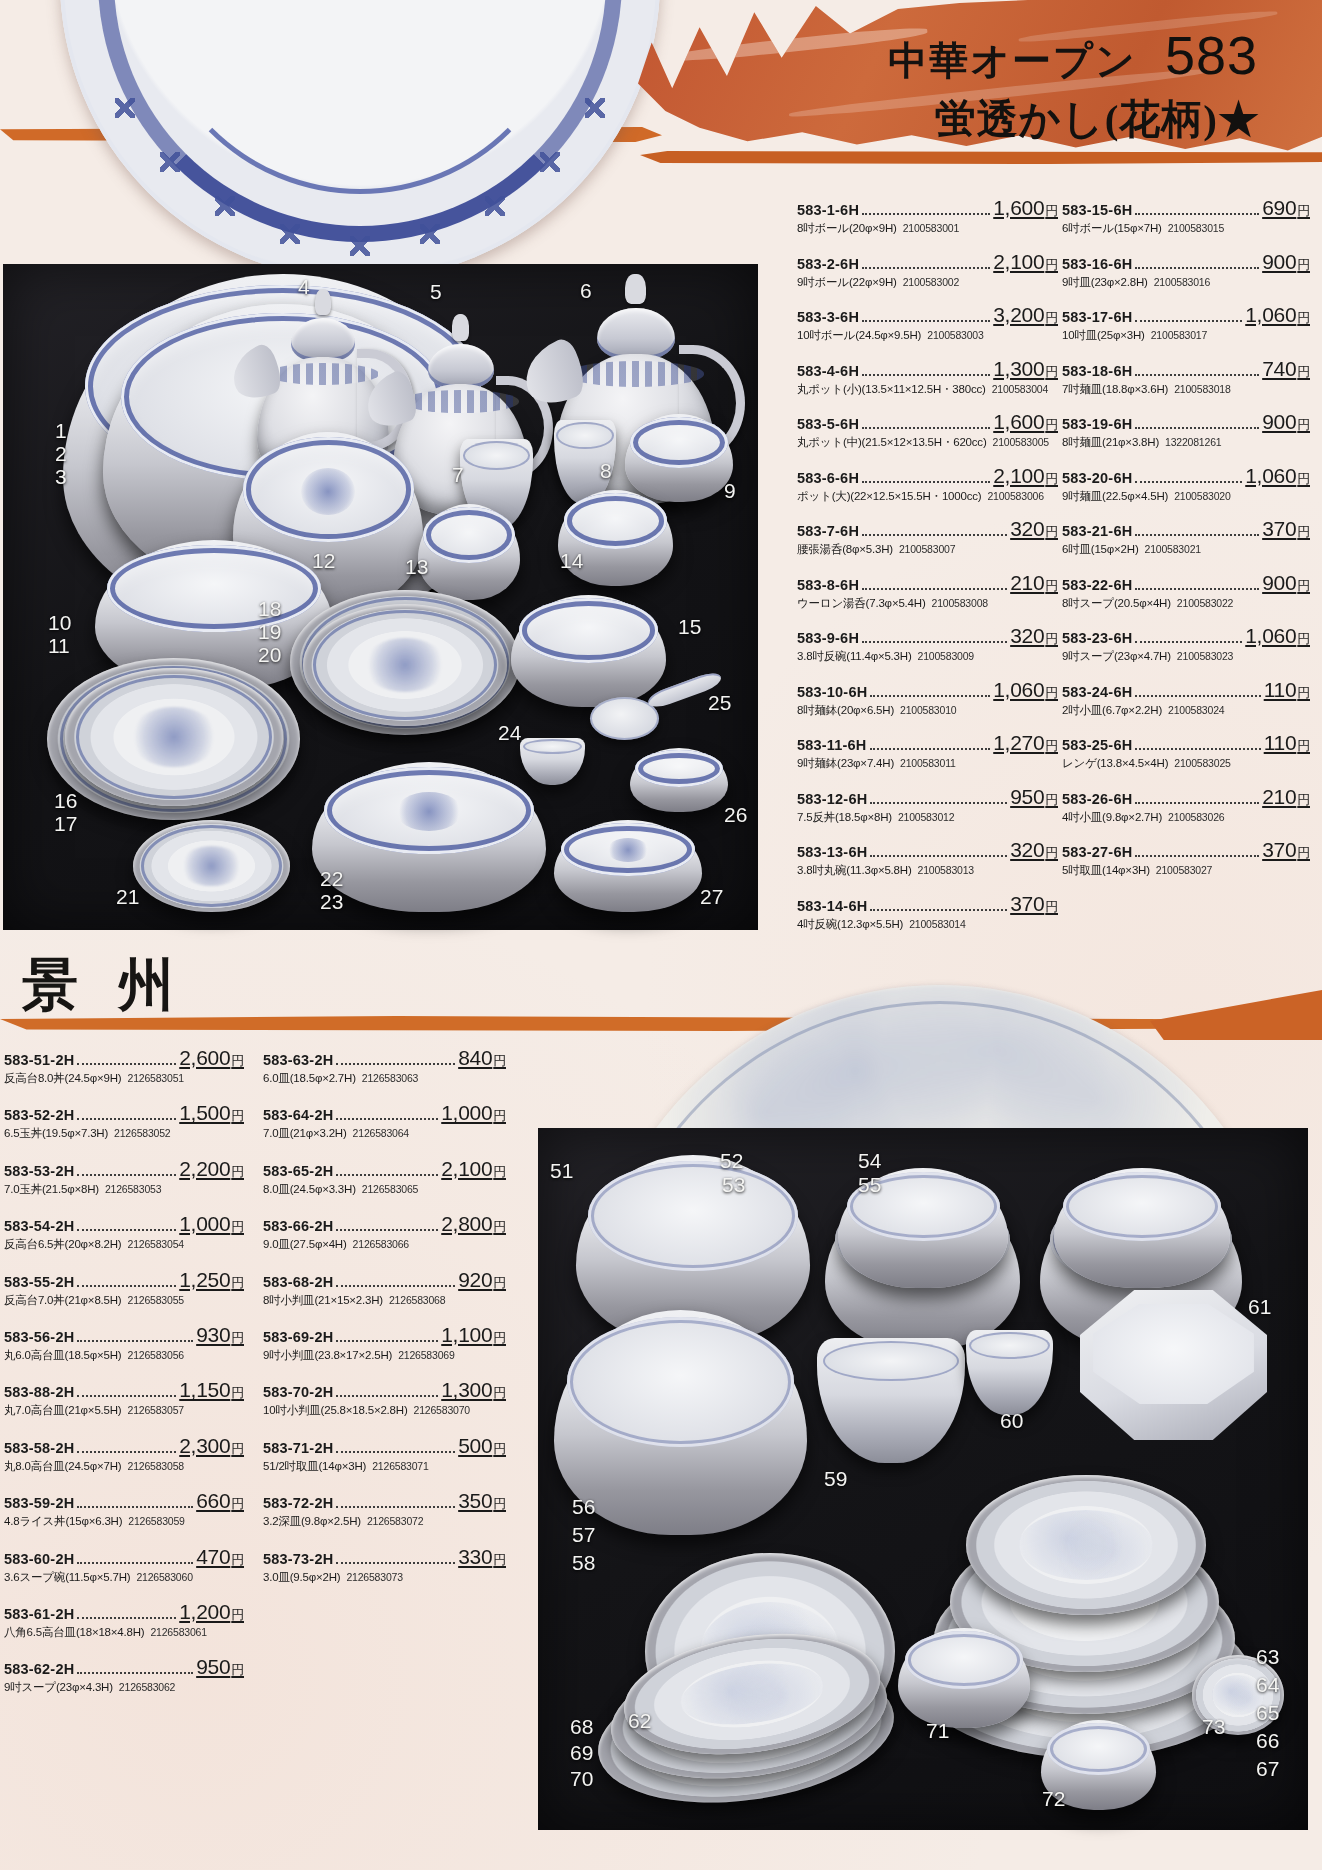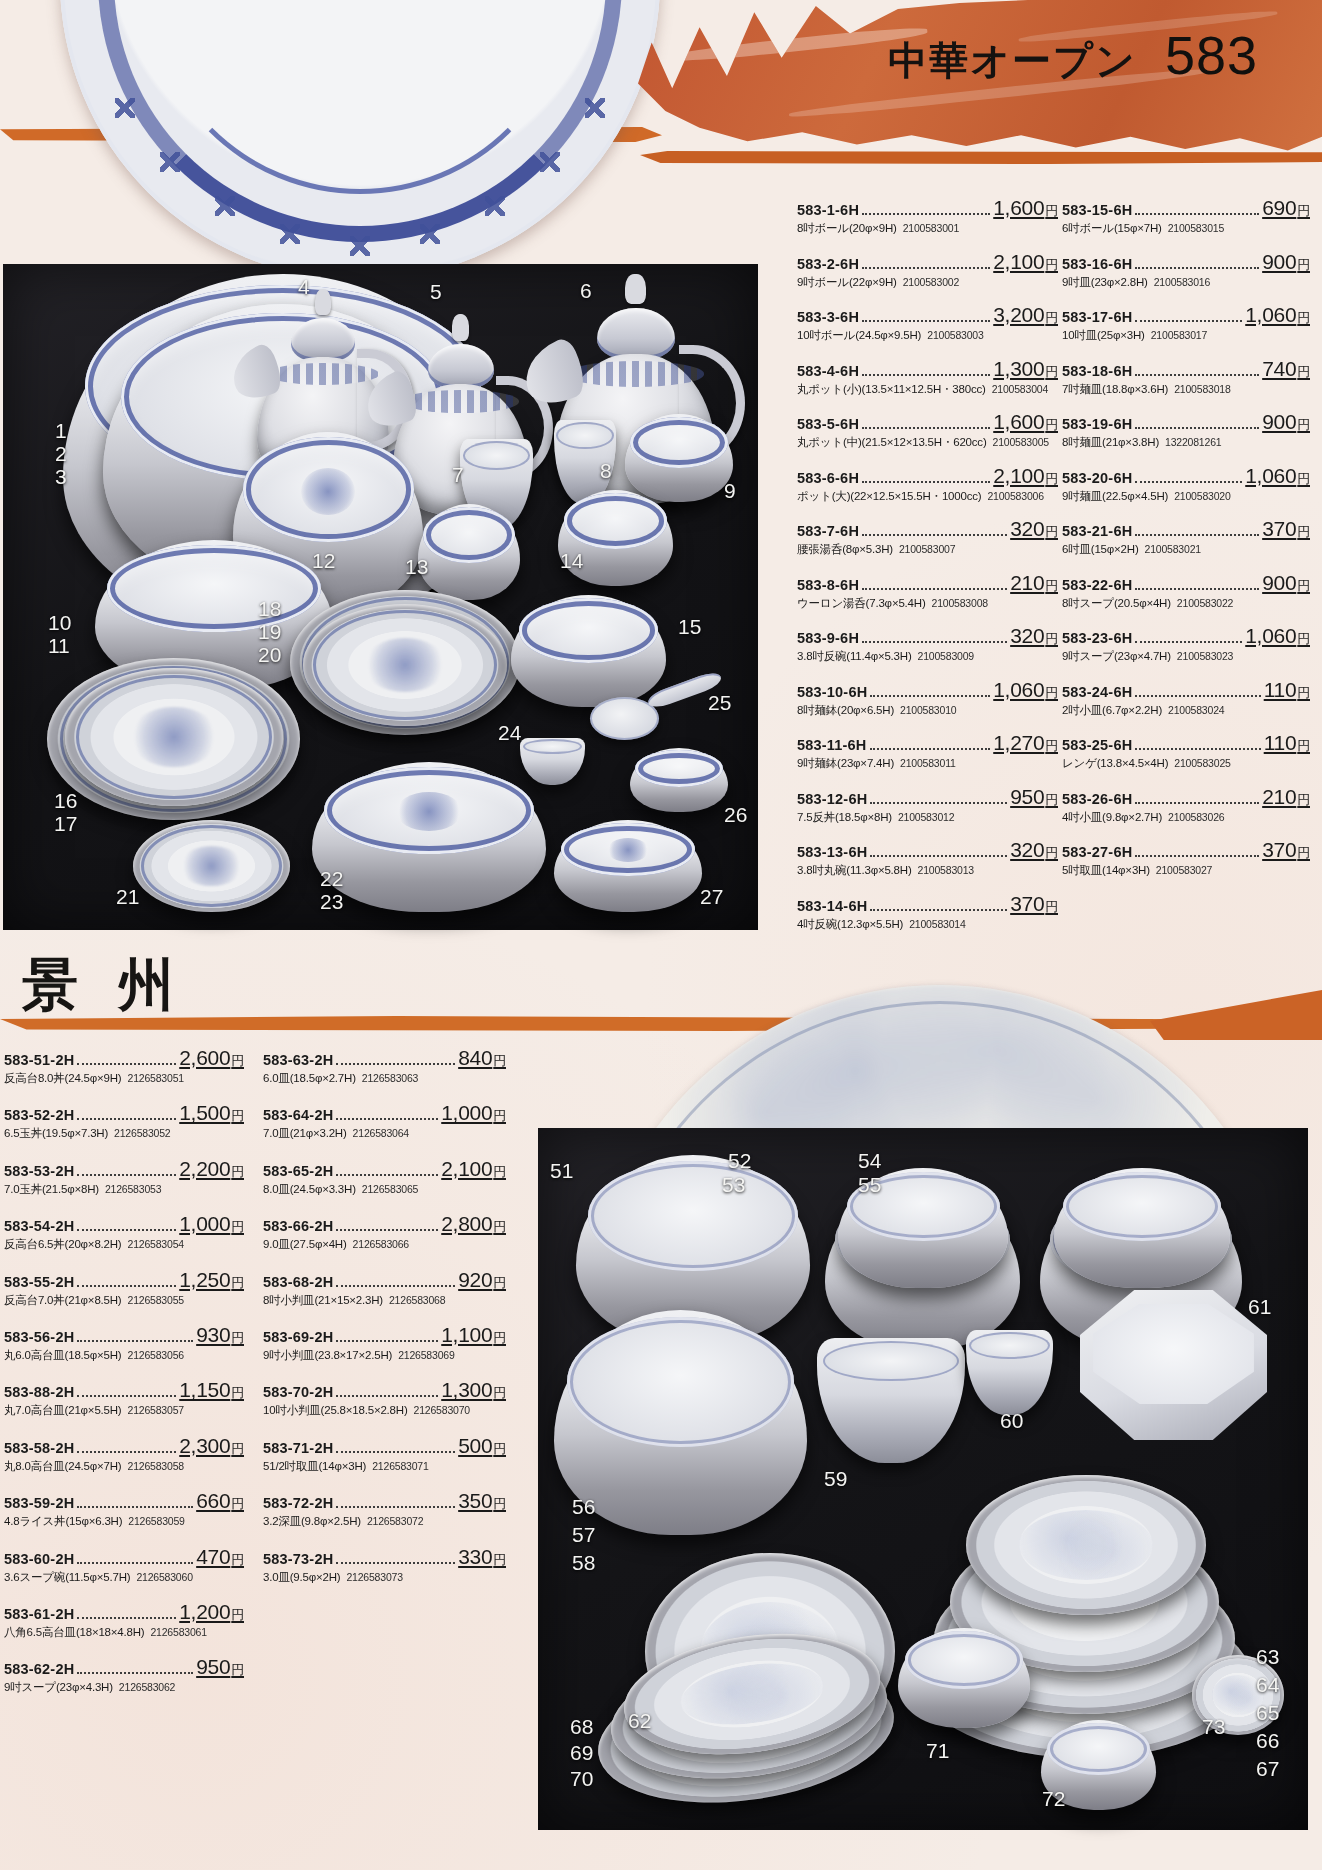--- a/index.html
+++ b/index.html
@@ -129,20 +129,21 @@
   <div class="band">
     <div class="streak s1"></div>
     <div class="streak s2"></div>
     <div class="streak s3"></div>
   </div>
   <div class="rule-right"></div>
   <div class="title-row">
     <span class="title-main">中華オープン</span>
     <span class="title-num">583</span>
   </div>
+  <div class="title-sub">蛍透かし(花柄)★</div>
 
   <div class="bigplate">
     <div class="ring1"></div>
     <div class="ring2"></div>
     <div class="xm" style="left:290px;top:556px;"></div>
     <div class="xm" style="left:220px;top:544px;"></div>
     <div class="xm" style="left:360px;top:544px;"></div>
     <div class="xm" style="left:155px;top:516px;"></div>
     <div class="xm" style="left:425px;top:516px;"></div>
     <div class="xm" style="left:100px;top:472px;"></div>
@@ -469,40 +470,40 @@
     <div class="dish plate" style="left:412px;top:404px;width:269px;height:140px;"></div>
     <div class="dish plate faint" style="left:428px;top:347px;width:240px;height:140px;"></div>
 
     <div class="dish plate" style="left:59px;top:540px;width:298px;height:132px;transform:rotate(-8deg);"></div>
     <div class="dish plate" style="left:72px;top:524px;width:278px;height:124px;transform:rotate(-8deg);"></div>
     <div class="dish plate faint" style="left:85px;top:508px;width:258px;height:116px;transform:rotate(-8deg);"></div>
     <div class="dish bowlv" style="left:360px;top:500px;width:132px;height:100px;"></div>
     <div class="dish bowlv" style="left:503px;top:592px;width:115px;height:90px;"></div>
     <div class="dish plate faint" style="left:654px;top:527px;width:92px;height:80px;"></div>
   <span class="num" style="left: 12px; top: 32px;">51</span>
-      <span class="num" style="left: 182px; top: 22px; margin-left: 8px;">52</span>
+      <span class="num" style="left: 182px; top: 22px;">52</span>
       <span class="num" style="left: 184px; top: 46px;">53</span>
       <span class="num" style="left: 320px; top: 22px;">54</span>
       <span class="num" style="left: 320px; top: 46px;">55</span>
       <span class="num" style="left: 34px; top: 368px;">56</span>
       <span class="num" style="left: 34px; top: 396px;">57</span>
       <span class="num" style="left: 34px; top: 424px;">58</span>
       <span class="num" style="left: 286px; top: 340px;">59</span>
       <span class="num" style="left: 462px; top: 282px;">60</span>
       <span class="num" style="left: 710px; top: 168px;">61</span>
       <span class="num" style="left: 90px; top: 582px;">62</span>
       <span class="num" style="left: 718px; top: 518px;">63</span>
       <span class="num" style="left: 718px; top: 546px;">64</span>
       <span class="num" style="left: 718px; top: 574px;">65</span>
       <span class="num" style="left: 718px; top: 602px;">66</span>
       <span class="num" style="left: 718px; top: 630px;">67</span>
       <span class="num" style="left: 32px; top: 588px;">68</span>
       <span class="num" style="left: 32px; top: 614px;">69</span>
       <span class="num" style="left: 32px; top: 640px;">70</span>
-      <span class="num" style="left: 388px; top: 592px; margin-top: 20px;">71</span>
+      <span class="num" style="left: 388px; top: 592px;">71</span>
       <span class="num" style="left: 504px; top: 660px;">72</span>
       <span class="num" style="left: 664px; top: 588px;">73</span>
     </div>
 
   <div class="col col-bot" style="left:4px;top:1046px;width:240px;height:680px;">
       <div class="item">
         <div class="l1">
           <span class="code">583-51-2H</span>
           <span class="dots"></span>
           <span class="price">2,600<span class="yen">円</span></span>

